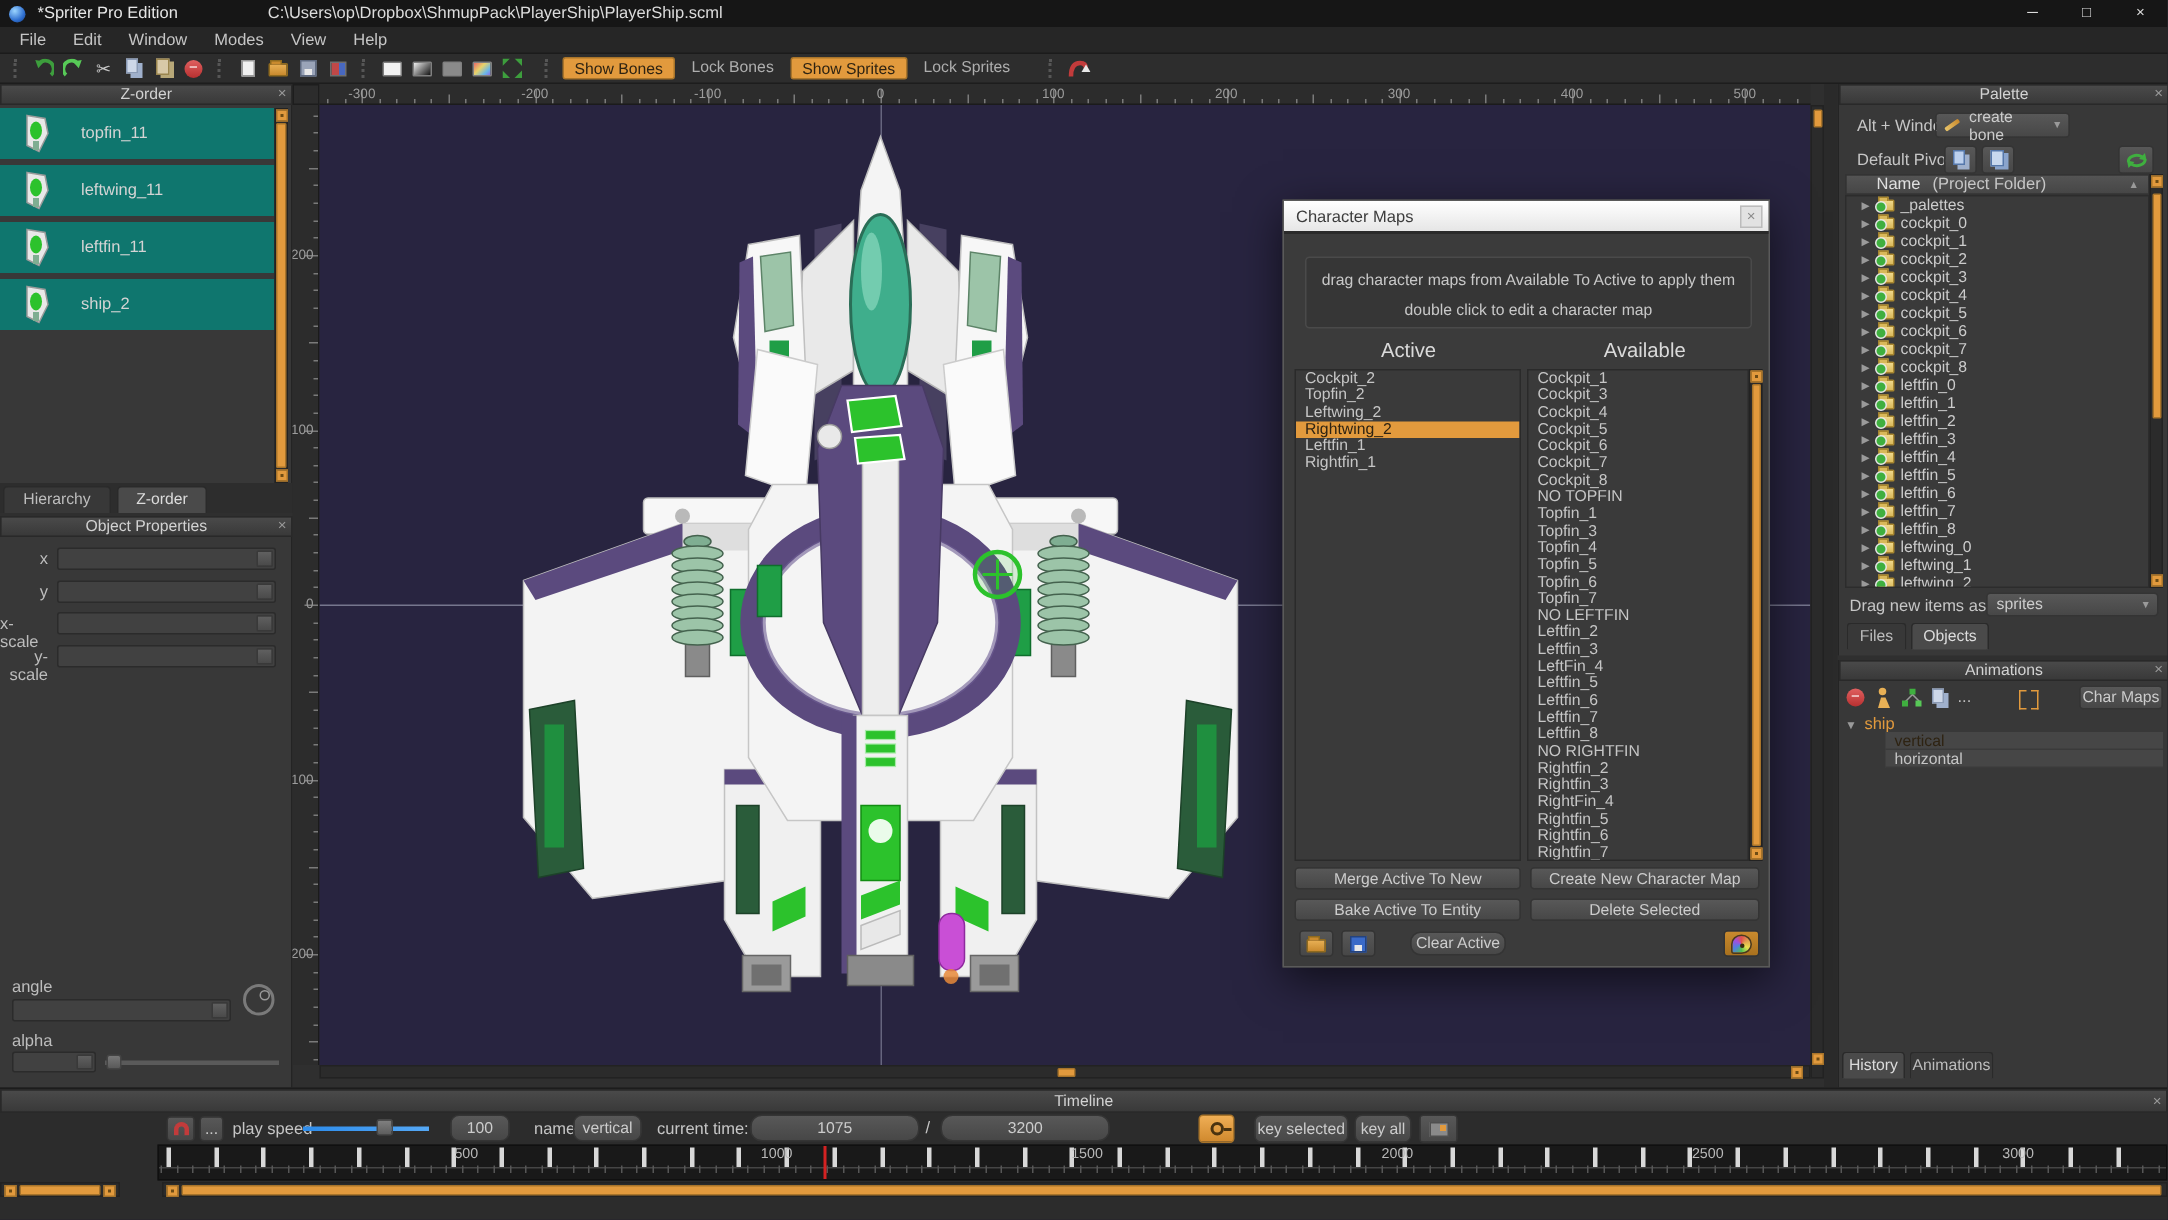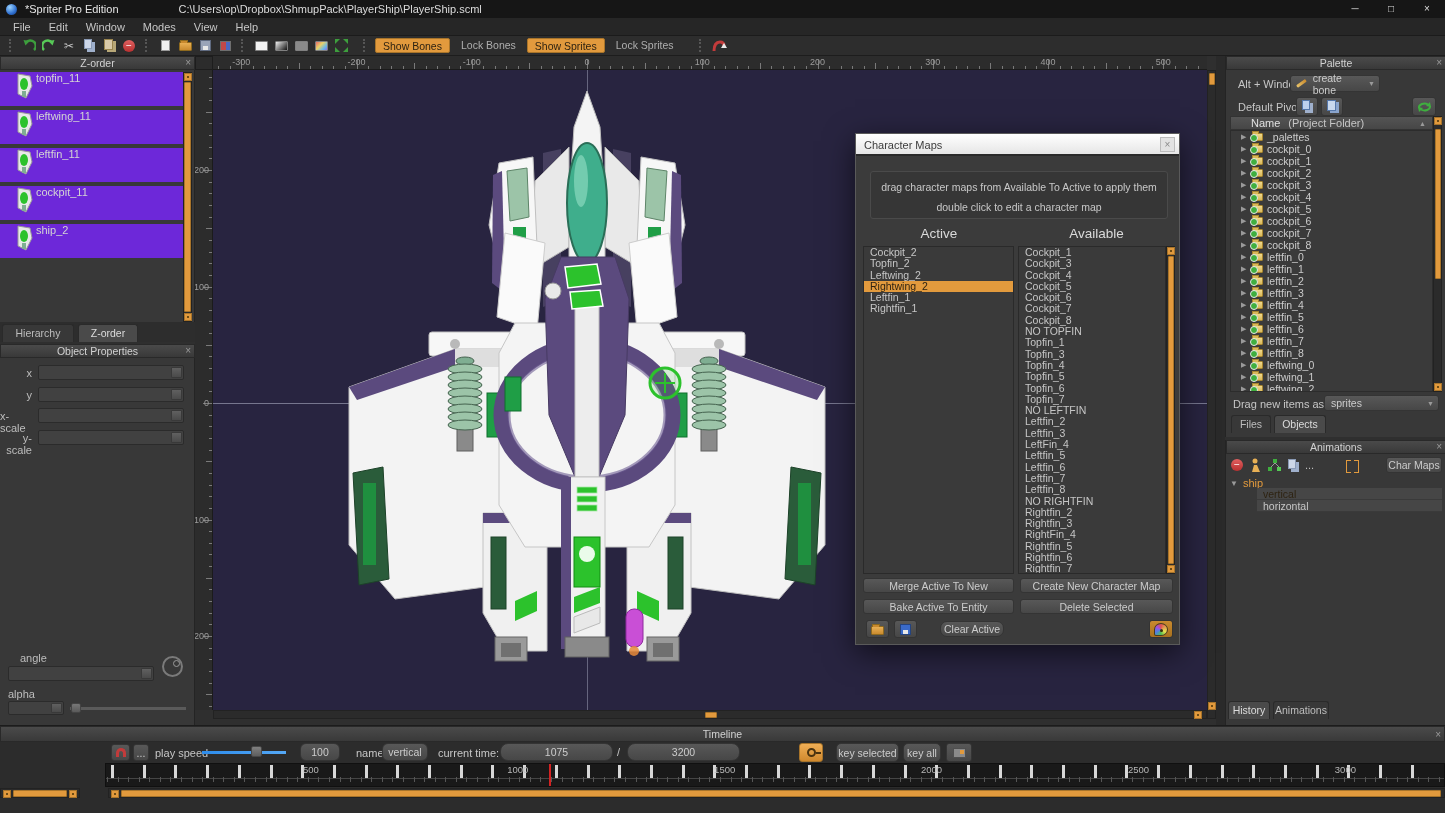--- a/index.html
+++ b/index.html
@@ -28,21 +28,21 @@
 .list{background:#3a3a3a;border:1px solid #2a2a2a;overflow:hidden}
 .li{height:11.31px;line-height:11.31px;padding-left:6px;font-size:10.5px;color:#c6c6c6;white-space:nowrap}
 .li.selected{background:#e29a3d;color:#2e2312}
 .sbtrack{position:absolute;background:#2b2b2b;border:1px solid #222}
 .sbh{position:absolute;background:#e29a3d;border:1px solid #a8742a;border-radius:1px}
 .sbarrow{position:absolute;width:8px;height:8px;background:#e29a3d;border:1px solid #a8742a}
 .sbarrow::after{content:"";position:absolute;left:2px;top:2px;width:2px;height:2px;background:#6e4c15}
 .tab{position:absolute;height:18px;line-height:17px;text-align:center;font-size:10.5px;background:#383838;border:1px solid #2a2a2a;border-bottom:none;border-radius:3px 3px 0 0;color:#bdbdbd}
 .tab.active{background:#4a4a4a;color:#dcdcdc}
 
-.zrow{height:34px;margin-bottom:4px;background:#6d28d9;display:flex;align-items:flex-start;gap:0;padding-left:12px;color:#d4d4d4}
+.zrow{height:34px;margin-bottom:4px;background:#0f766e;display:flex;align-items:center;gap:18px;padding-left:12px;color:#d4d4d4}
 
 .prow{height:12px;display:flex;align-items:center;gap:4px;padding-left:10px;font-size:10.5px;color:#cccccc}
 .tri{color:#9a9a9a;font-size:7px;width:7px}
 .folder{position:relative;width:11px;height:8px;background:linear-gradient(#f0d98c,#d9b85a);border:1px solid #a8862f;border-radius:1px;flex:none}
 .folder::before{content:"";position:absolute;left:-1px;top:-3px;width:5px;height:2px;background:#d9b85a;border:1px solid #a8862f;border-bottom:none}
 .folder::after{content:"";position:absolute;left:-3px;bottom:-2px;width:6px;height:6px;border-radius:50%;background:#3faf3f;border:1px solid #e8e8e8}
 
 #charmaps{position:absolute;left:855px;top:133px;width:325px;height:512px;background:#3b3b3b;border:1px solid #5a5a5a;box-shadow:0 8px 28px rgba(0,0,0,.6);z-index:30}
 #charmaps .dlg-title{position:absolute;left:0;top:0;width:100%;height:22px;background:linear-gradient(#ffffff,#e6e6e6);color:#3c3c3c;font-size:11px;line-height:22px;padding-left:8px;border-bottom:2px solid #2a2a2a}
 .dlg-close{position:absolute;right:4px;top:3px;width:15px;height:15px;background:#e2e2e2;border:1px solid #bcbcbc;color:#8a8a8a;text-align:center;line-height:14px;font-size:10px}
@@ -210,28 +210,20 @@
 
         <div class="zrow">
           <svg width="24" height="28" viewBox="0 0 24 28">
             <path d="M6 2 L18 4 L20 14 L14 26 L6 22 Z" fill="#e8e8e8" stroke="#9a9a9a"></path>
             <ellipse cx="12" cy="12" rx="4" ry="6" fill="#2cc22c"></ellipse>
             <rect x="10" y="19" width="4" height="6" fill="#7fae92"></rect>
           </svg>
           <span>leftfin_11</span>
         </div>
 
-        <div class="zrow">
-          <svg width="24" height="28" viewBox="0 0 24 28">
-            <path d="M6 2 L18 4 L20 14 L14 26 L6 22 Z" fill="#e8e8e8" stroke="#9a9a9a"></path>
-            <ellipse cx="12" cy="12" rx="4" ry="6" fill="#2cc22c"></ellipse>
-            <rect x="10" y="19" width="4" height="6" fill="#7fae92"></rect>
-          </svg>
-          <span>cockpit_11</span>
-        </div>
 
 
 
         <div class="zrow">
           <svg width="24" height="28" viewBox="0 0 24 28">
             <path d="M6 2 L18 4 L20 14 L14 26 L6 22 Z" fill="#e8e8e8" stroke="#9a9a9a"></path>
             <ellipse cx="12" cy="12" rx="4" ry="6" fill="#2cc22c"></ellipse>
             <rect x="10" y="19" width="4" height="6" fill="#7fae92"></rect>
           </svg>
           <span>ship_2</span>
@@ -262,21 +254,21 @@
         <span class="spin"></span>
       </div>
     <span class="abs" style="left:0;top:66px;width:32px;text-align:left;color:#bdbdbd">x-scale</span>
     <div class="fld" style="left:38px;top:64px;width:146px;height:15px">
         <span class="spin"></span>
       </div>
     <span class="abs" style="left:0;top:88px;width:32px;text-align:right;color:#bdbdbd">y-scale</span>
     <div class="fld" style="left:38px;top:86px;width:146px;height:15px">
         <span class="spin"></span>
       </div>
-    <span class="abs" style="left:20px;top:308px;color:#bdbdbd">angle</span>
+    <span class="abs" style="left:8px;top:308px;color:#bdbdbd">angle</span>
     <div class="fld" style="left:8px;top:322px;width:146px;height:15px">
         <span class="spin"></span>
       </div>
     <span class="abs" style="left:162px;top:312px;width:21px;height:21px;border:2px solid #7a7a7a;border-radius:50%">
       <span class="abs" style="right:1px;top:2px;width:7px;height:7px;border:1.5px solid #9a9a9a;border-radius:50%"></span>
     </span>
     <span class="abs" style="left:8px;top:344px;color:#bdbdbd">alpha</span>
     <div class="fld" style="left:8px;top:357px;width:56px;height:14px">
         <span class="spin"></span>
       </div>

